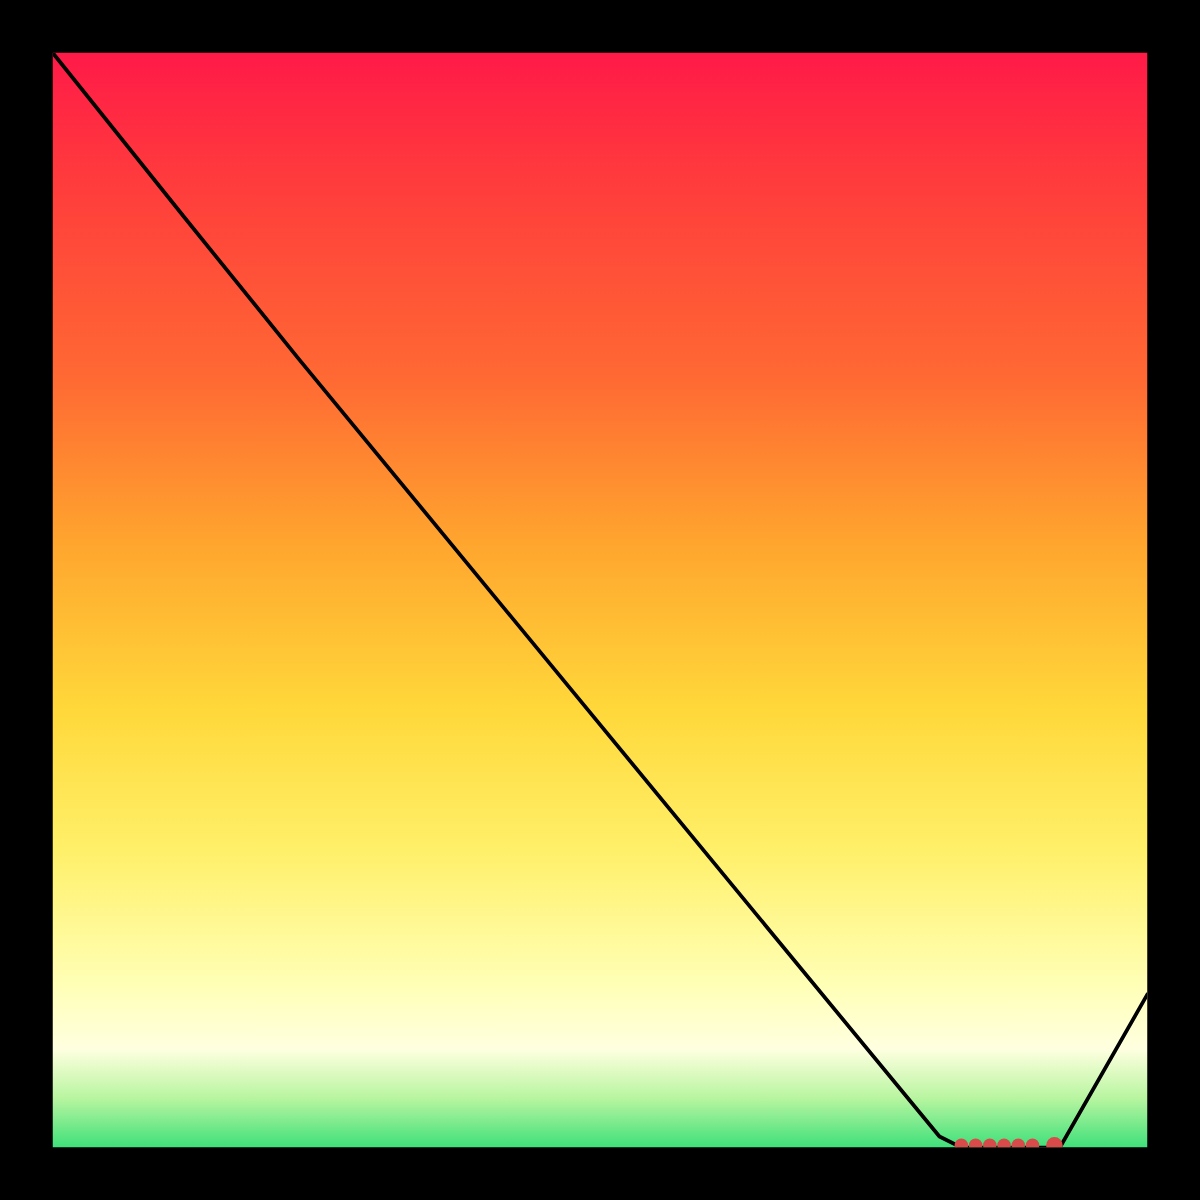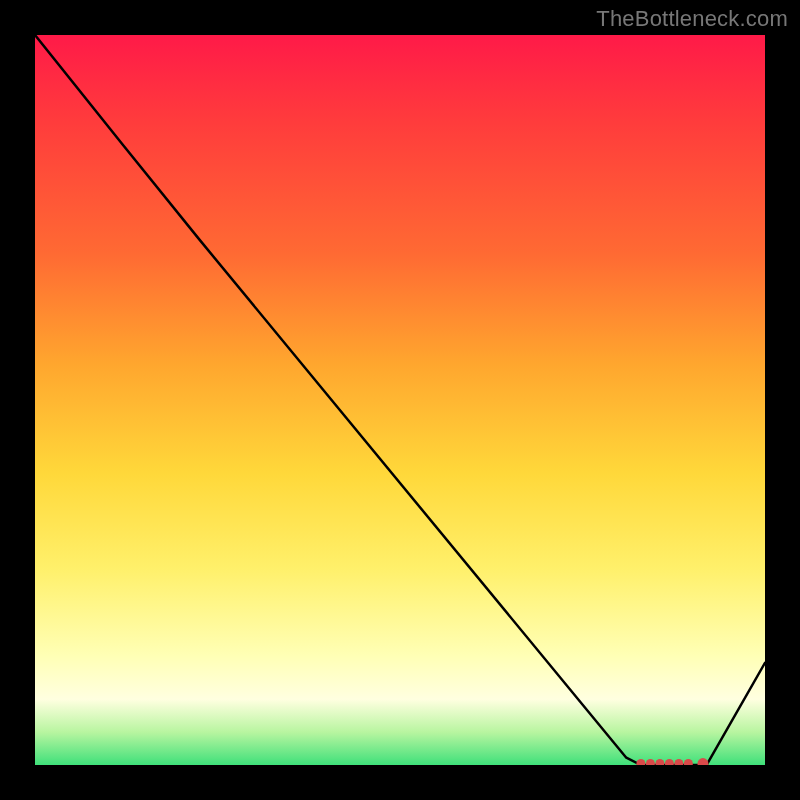--- a/index.html
+++ b/index.html
@@ -56,21 +56,20 @@
   svg.curve {
     position: absolute;
     inset: 0;
   }
 </style>
 </head>
 <body>
 
 <div class="frame">
 
-  <div class="attribution">TheBottleneck.com</div>
 
   <div class="plot">
     <div class="gradient"></div>
 
     <svg class="curve" viewBox="0 0 730 730" preserveAspectRatio="none">
       <path id="curve-path" d="M0.00 0.00 L87.60 109.50 L164.25 204.40 L591.30 722.70 L605.90 730.00 L627.80 730.00 L649.70 730.00 L671.60 730.00 L730.00 627.80" fill="none" stroke-width="2.5" stroke-linecap="round" stroke-linejoin="round" stroke="#000000"></path>
       <g id="marker-group">
           <circle cx="605.90" cy="728.54" r="4.5" fill="#d94a4a"></circle>
           <circle cx="615.39" cy="728.54" r="4.5" fill="#d94a4a"></circle>
           <circle cx="624.88" cy="728.54" r="4.5" fill="#d94a4a"></circle>

